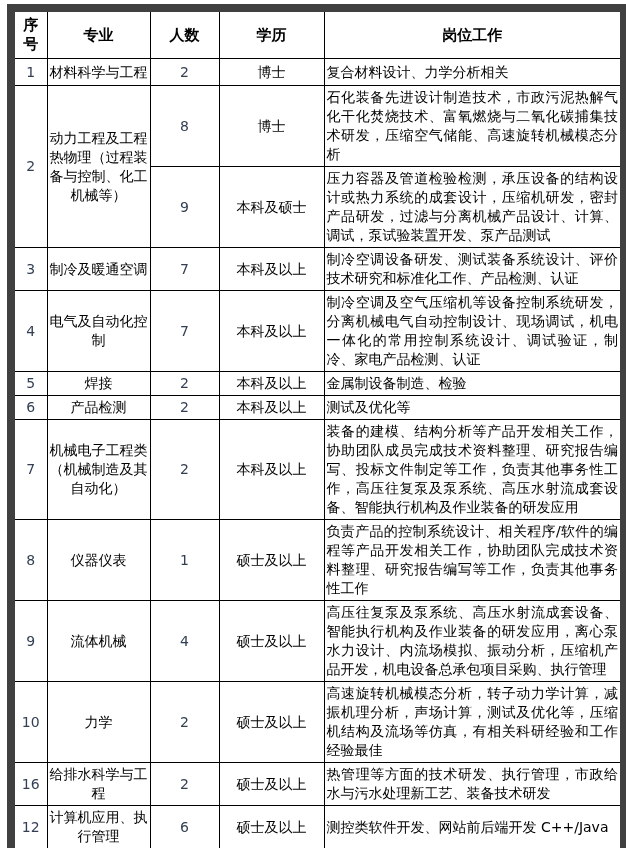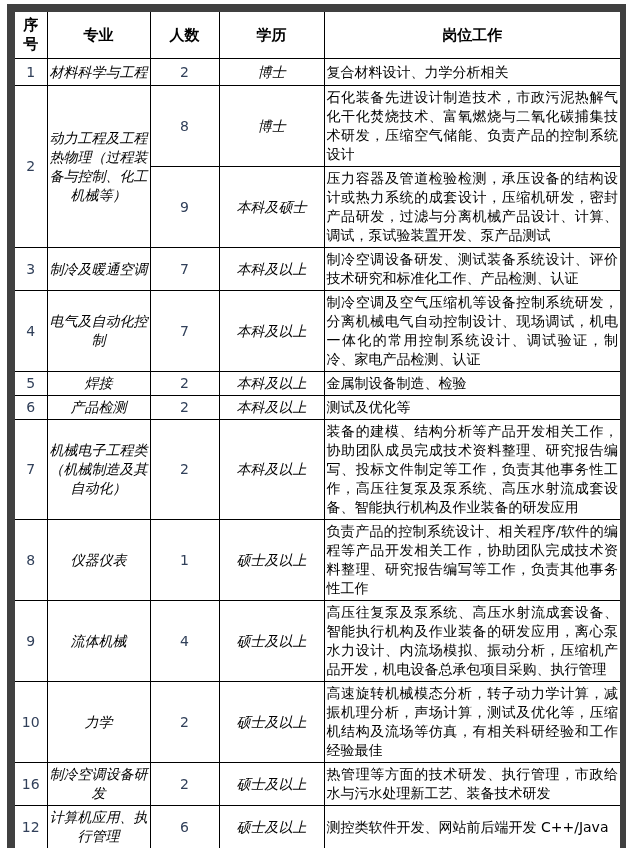--- a/index.html
+++ b/index.html
@@ -41,21 +41,21 @@
     text-align: center;
     padding: 4px 1px;
     line-height: 19px;
     background: #ffffff;
   }
   table.recruit td {
     font-size: 14px;
     line-height: 19px;
     padding: 2px 2px;
   }
-  td.center { text-align: center; font-style: italic; }
+  td.center { text-align: center; }
   td.num {
     text-align: center;
     color: #31405a;
     font-size: 13.5px;
   }
   td.duties {
     text-align: justify;
     padding: 2px 4px 2px 5px;
   }
   tr.h-row1 td { height: 27px; }
@@ -87,21 +87,21 @@
           <td class="center">材料科学与工程</td>
           <td class="num">2</td>
           <td class="center">博士</td>
           <td class="duties">复合材料设计、力学分析相关</td>
         </tr>
         <tr>
           <td class="num" rowspan="2">2</td>
           <td class="center" rowspan="2">动力工程及工程热物理（过程装备与控制、化工机械等）</td>
           <td class="num">8</td>
           <td class="center">博士</td>
-          <td class="duties">石化装备先进设计制造技术，市政污泥热解气化干化焚烧技术、富氧燃烧与二氧化碳捕集技术研发，压缩空气储能、负责产品的控制系统设计</td>
+          <td class="duties">石化装备先进设计制造技术，市政污泥热解气化干化焚烧技术、富氧燃烧与二氧化碳捕集技术研发，压缩空气储能、高速旋转机械模态分析</td>
         </tr>
         <tr>
           <td class="num">9</td>
           <td class="center">本科及硕士</td>
           <td class="duties">压力容器及管道检验检测，承压设备的结构设计或热力系统的成套设计，压缩机研发，密封产品研发，过滤与分离机械产品设计、计算、调试，泵试验装置开发、泵产品测试</td>
         </tr>
         <tr>
           <td class="num">3</td>
           <td class="center">制冷及暖通空调</td>
           <td class="num">7</td>
@@ -152,21 +152,21 @@
         </tr>
         <tr>
           <td class="num">10</td>
           <td class="center">力学</td>
           <td class="num">2</td>
           <td class="center">硕士及以上</td>
           <td class="duties">高速旋转机械模态分析，转子动力学计算，减振机理分析，声场计算，测试及优化等，压缩机结构及流场等仿真，有相关科研经验和工作经验最佳</td>
         </tr>
         <tr>
           <td class="num">16</td>
-          <td class="center">制冷空调设备研发</td>
+          <td class="center">给排水科学与工程</td>
           <td class="num">2</td>
           <td class="center">硕士及以上</td>
           <td class="duties">热管理等方面的技术研发、执行管理，市政给水与污水处理新工艺、装备技术研发</td>
         </tr>
         <tr>
           <td class="num">12</td>
           <td class="center">计算机应用、执行管理</td>
           <td class="num">6</td>
           <td class="center">硕士及以上</td>
           <td class="duties">测控类软件开发、网站前后端开发 C++/Java</td>

